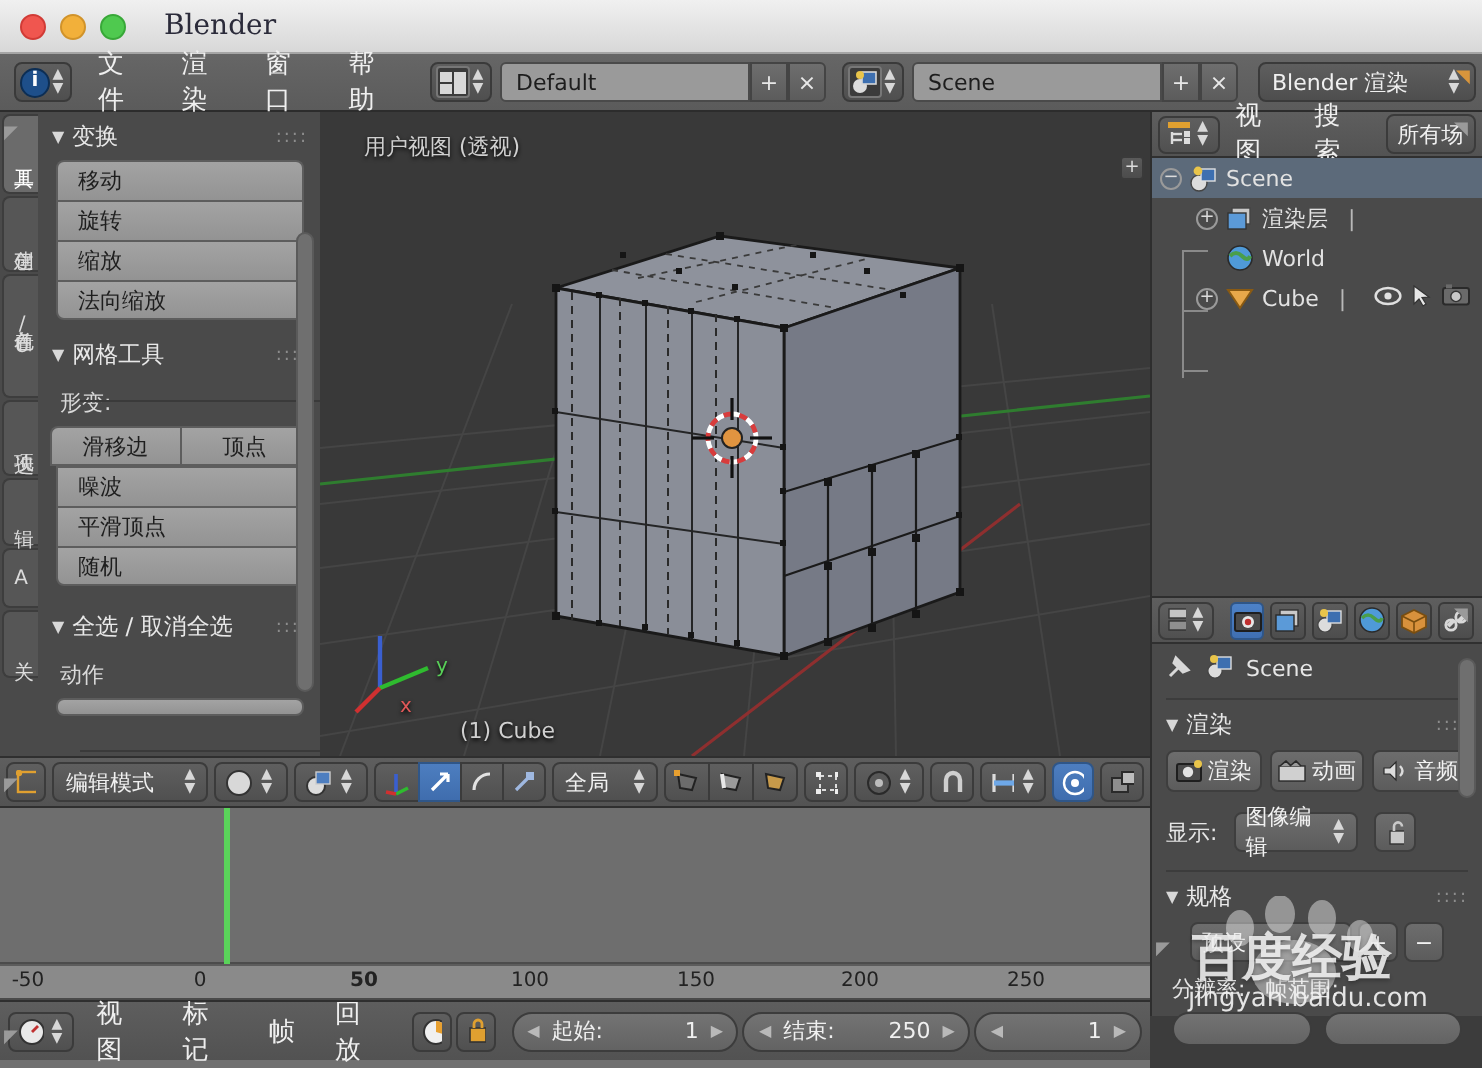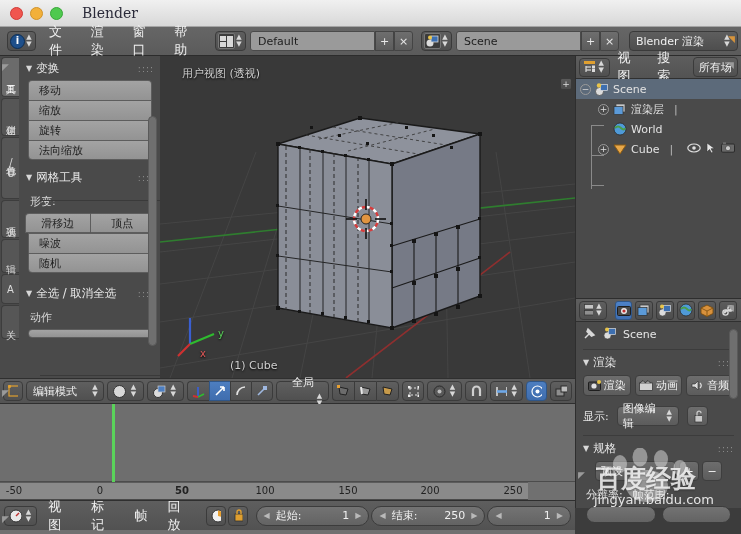--- a/index.html
+++ b/index.html
@@ -138,21 +138,21 @@
   .fbtn.blue { background:linear-gradient(#4d7ec0,#3f6dae); border-color:#2f5688; }
   .fgroup { display:flex; }
   .fgroup .fbtn { border-radius:0; border-right:none; }
   .fgroup .fbtn:first-child { border-radius:4px 0 0 4px; }
   .fgroup .fbtn:last-child { border-radius:0 4px 4px 0; border-right:1px solid #3b3b3b; }
 
   
   #timeline { left:0; top:404px; width:575px; height:130px; background:#707070; }
   #tl-body { position:absolute; left:0; top:0; width:575px; height:78px;
              background:#6e6e6e; border-bottom:1px solid #4c4c4c; }
-  #tl-ruler { position:absolute; left:0; top:78px; width:528px; height:18px;
+  #tl-ruler { position:absolute; left:0; top:78px; width:575px; height:18px;
               background:#8a8a8a; border-top:1px solid #5c5c5c;
               border-bottom:1px solid #4a4a4a; }
   .tick { position:absolute; top:2px; color:#222; font-size:10px;
           transform:translateX(-50%); }
   .playhead { position:absolute; top:0; width:3px; background:#5ad35a; }
   #tl-hdr {
     position:absolute; left:0; top:96px; width:575px; height:30px;
     background:linear-gradient(#5e5e5e,#525252); border-top:1px solid #2f2f2f;
     display:flex; align-items:center; padding:0 4px; gap:2px;
   }
@@ -321,38 +321,39 @@
 
     <div class="tscontent">
 
       <div class="sect-title">
         <span class="tri">▼</span>
         <span>变换</span>
         <span class="grip">::::</span>
       </div>
       <div class="grp">
         <div class="toolbtn">移动</div>
+        <div class="toolbtn">旋转</div>
         <div class="toolbtn">缩放</div>
-        <div class="toolbtn">旋转</div>
         <div class="toolbtn">法向缩放</div>
       </div>
 
       <div class="ts-divider" style="top:144px;"></div>
       <div class="sect-title" style="margin-top:5px;">
         <span class="tri">▼</span>
         <span>网格工具</span>
         <span class="grip">::::</span>
       </div>
       <div class="sublabel">形变:</div>
       <div class="rowpair">
         <div class="toolbtn" style="border-radius:4px 0 0 0;justify-content:center;padding-left:0;">滑移边</div>
         <div class="toolbtn" style="border-radius:0 4px 0 0;justify-content:center;padding-left:0;">顶点</div>
       </div>
       <div class="grp">
         <div class="toolbtn" style="border-radius:0;">噪波</div>
+        <div class="toolbtn" style="border-radius:0;">平滑顶点</div>
         <div class="toolbtn">随机</div>
       </div>
 
       <div class="ts-divider" style="top:319px;"></div>
       <div class="sect-title" style="margin-top:8px;">
         <span class="tri">▼</span>
         <span>全选 / 取消全选</span>
         <span class="grip">::::</span>
       </div>
       <div class="sublabel">动作</div>
@@ -540,21 +541,21 @@
             <path d="M2 10 A8 8 0 0 1 10 2" stroke="#e2e2e2" stroke-width="1.6" fill="none"></path>
           </svg>
       </div>
       <div class="fbtn">
         <svg width="12" height="12">
             <line x1="2" y1="10" x2="9" y2="3" stroke="#9fb8e0" stroke-width="1.6"></line>
             <rect x="7" y="1" width="4" height="4" fill="#9fb8e0"></rect>
           </svg>
       </div>
     </div>
-    <div class="fbtn" style="width:58px;justify-content:center;padding-left:6px;flex-direction:column;">
+    <div class="fbtn" style="width:58px;justify-content:flex-start;padding-left:6px;">
       <span>全局</span>
       <span class="spin" style="margin-left:auto;">
           <i>▲</i>
           <i>▼</i>
         </span>
     </div>
     <div class="fgroup">
       <div class="fbtn">
         <svg width="13" height="12">
             <polygon points="2,2 11,4 9,10 3,9" fill="#6c6c6c" stroke="#222"></polygon>

